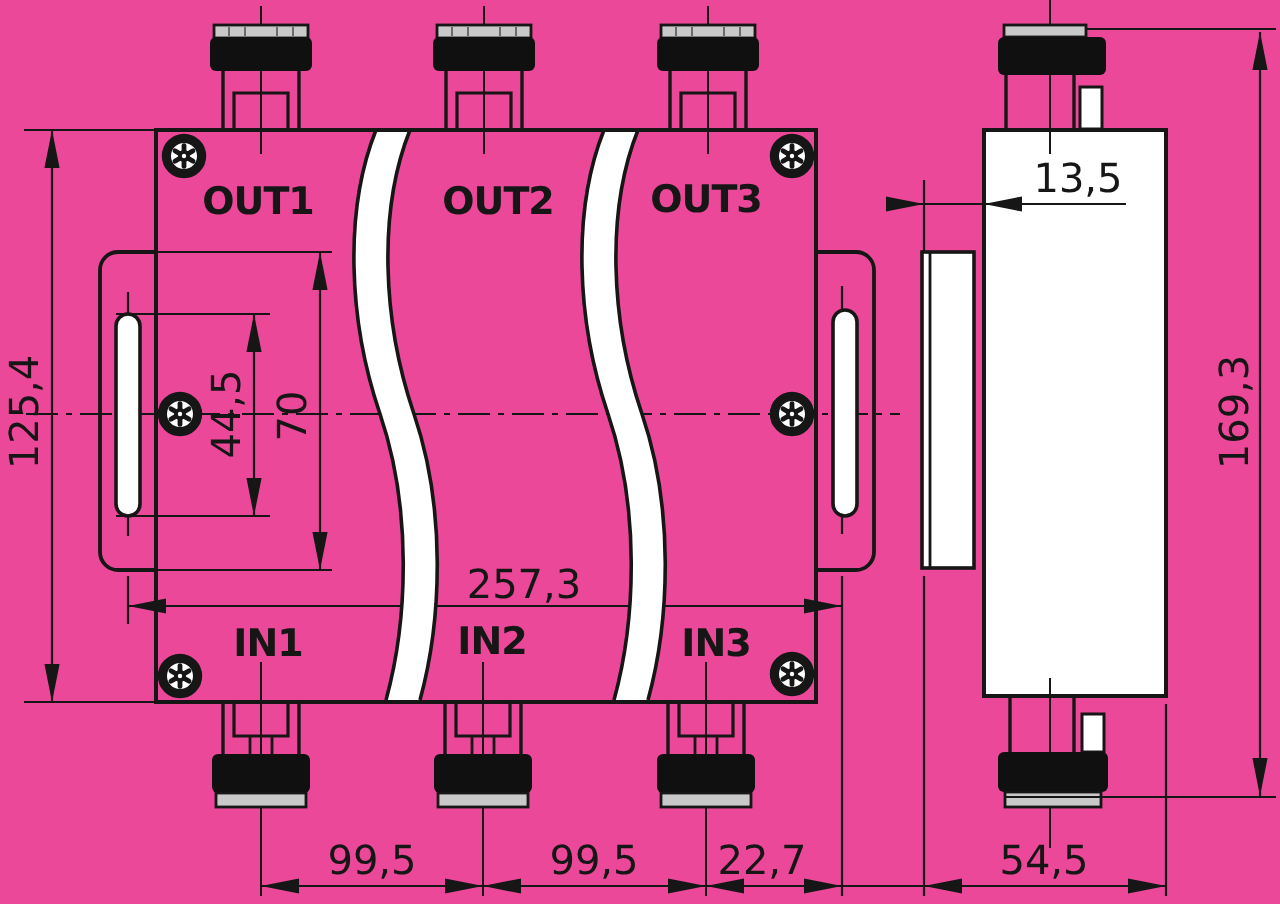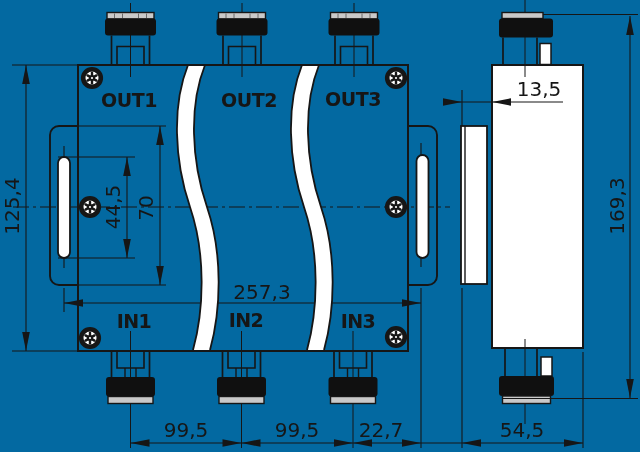--- a/index.html
+++ b/index.html
@@ -1,16 +1,16 @@
 <!DOCTYPE html>
 <html><head>
 <meta charset="utf-8">
 <style>
   html,body{margin:0;padding:0;background:#ffffff;}
-  .stage{width:640px;height:452px;position:relative;background:#0369a1;overflow:hidden;
+  .stage{width:640px;height:452px;position:relative;background:#ec4899;overflow:hidden;
          font-family:"DejaVu Sans","Liberation Sans",sans-serif;}
   svg text{fill:#161616;}
   .dimtxt{font-size:20px;font-family:"DejaVu Sans","Liberation Sans",sans-serif;}
   .porttxt{font-size:19px;font-weight:bold;letter-spacing:-0.5px;
            font-family:"DejaVu Sans","Liberation Sans",sans-serif;}
 </style>
 </head>
 <body>
 
 <div class="stage">

